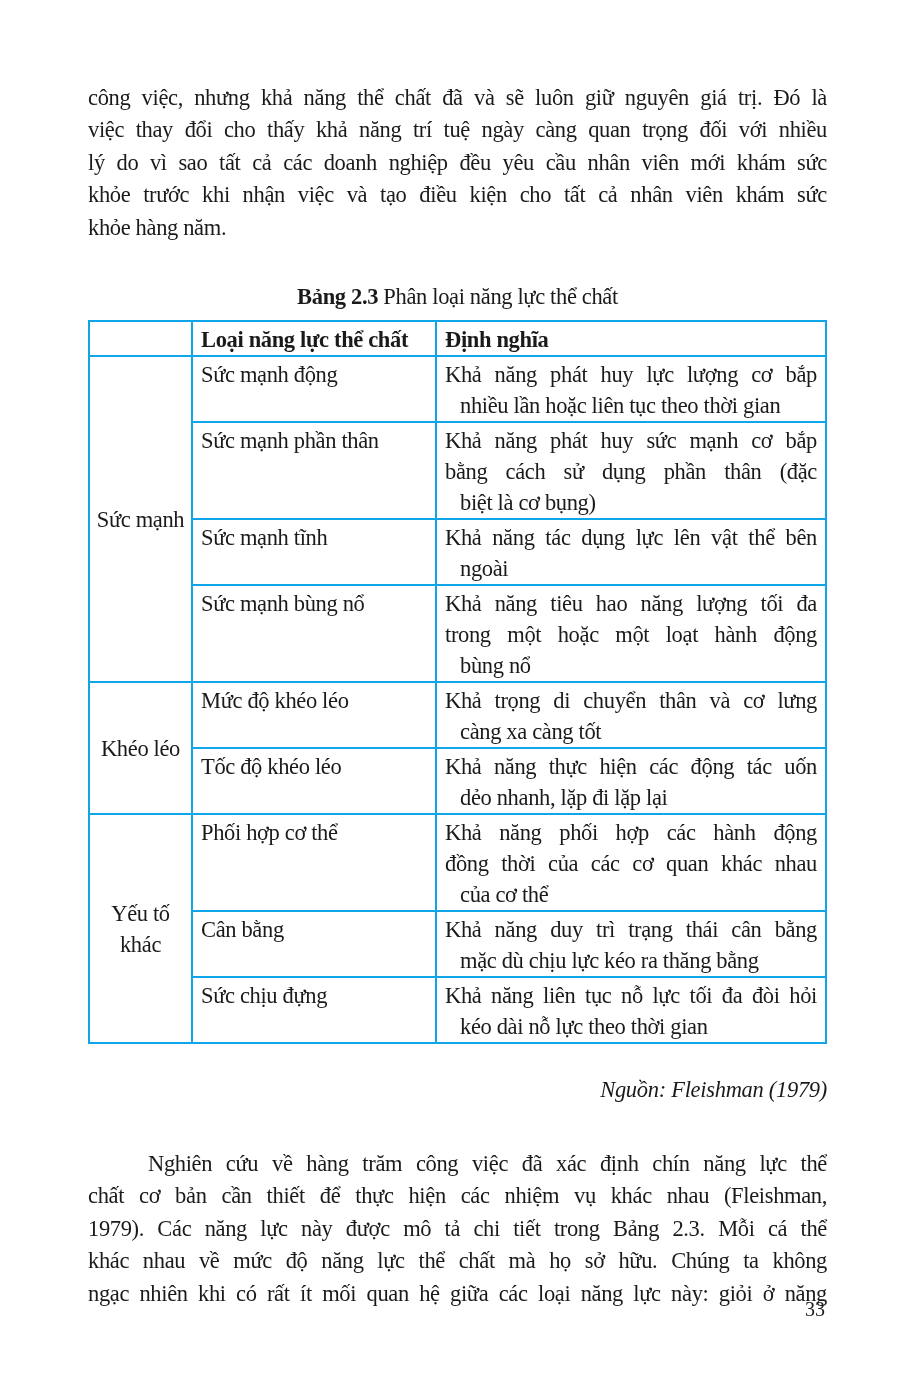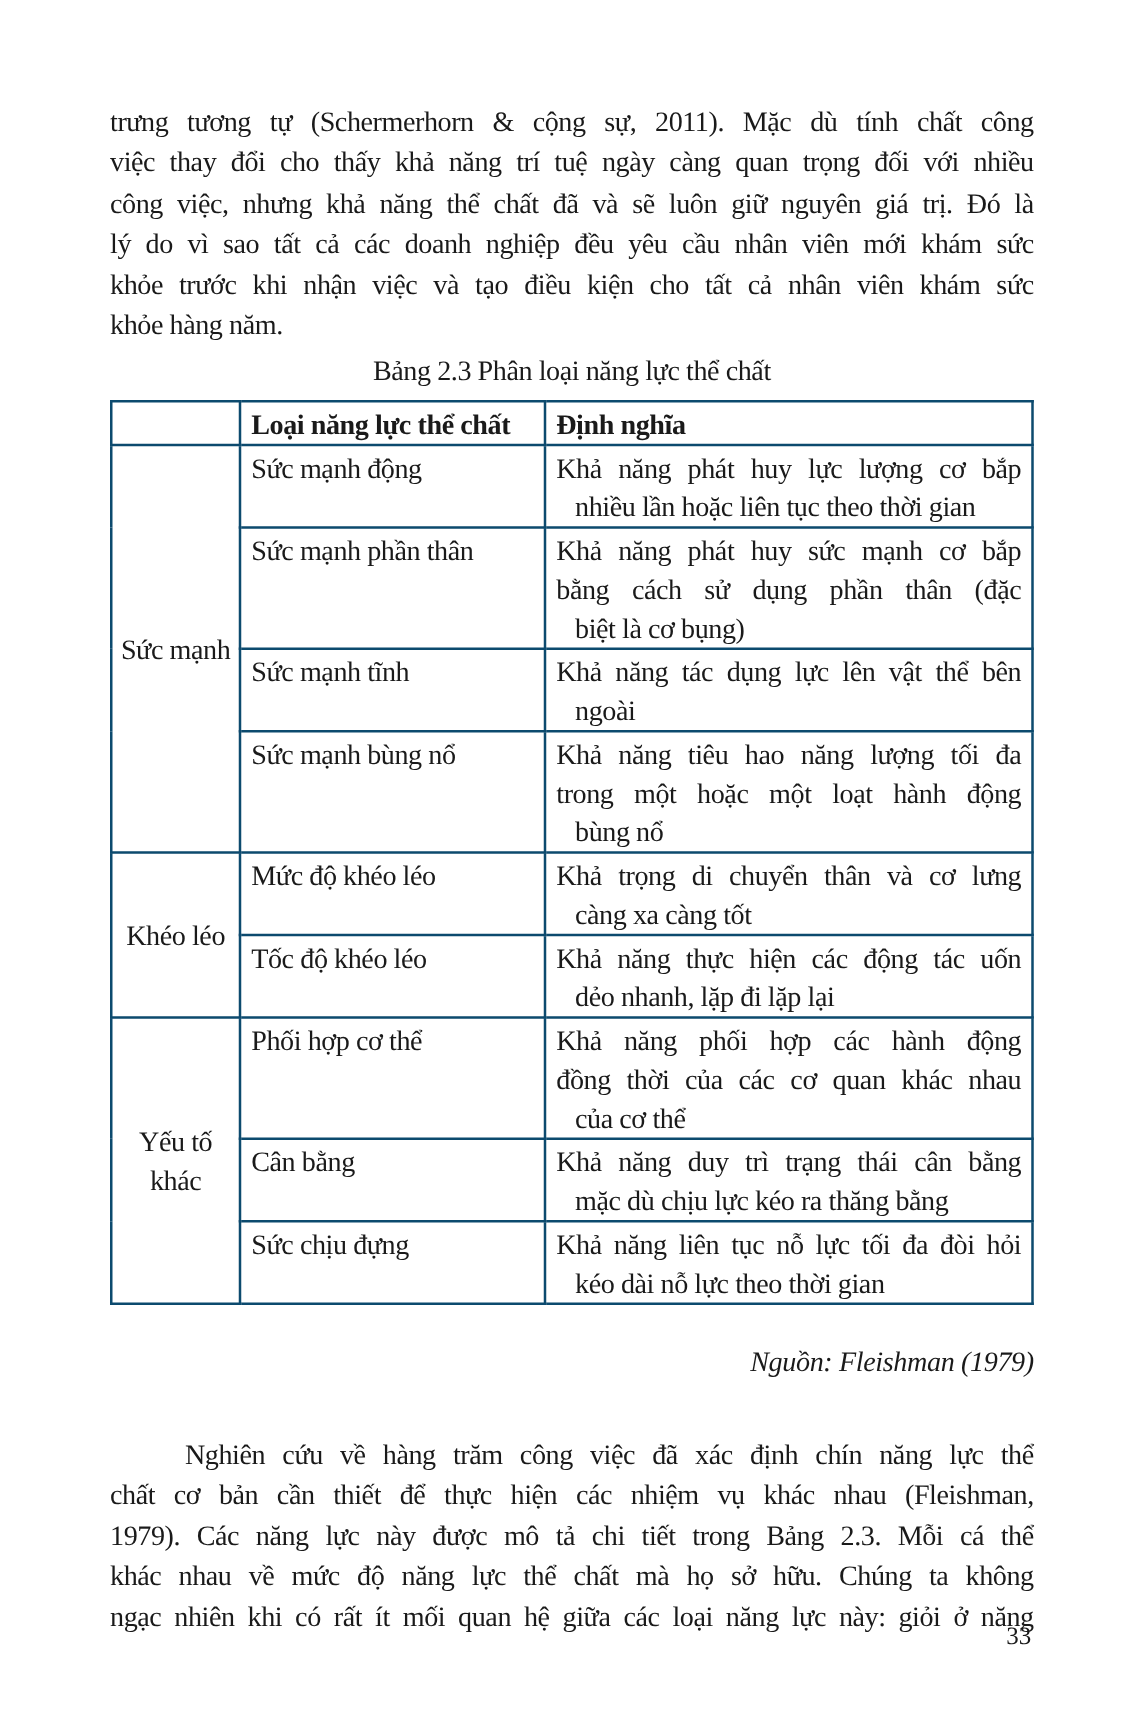--- a/index.html
+++ b/index.html
@@ -17,28 +17,28 @@
   .para .line { display: block; text-align: justify; text-align-last: justify; white-space: nowrap; }
   .para .line.last { text-align-last: left; }
   #para1 { top: 82px; }
   #para2 { top: 1148px; }
   #para2 .indent { padding-left: 60px; }
 
   .caption {
     position: absolute; top: 282px; left: 88px; width: 739px;
     text-align: center; font-size: 22.5px; line-height: 30px; letter-spacing: -0.35px;
   }
-  .caption b { font-weight: normal; }
+  .caption b { font-weight: bold; }
 
   table.abilities {
     position: absolute; left: 88px; top: 320px; width: 739px;
     border-collapse: collapse; font-size: 22.5px; letter-spacing: -0.35px;
   }
   table.abilities td, table.abilities th {
-    border: 2px solid #0c4a6e; vertical-align: top;
+    border: 2px solid #0ea5e9; vertical-align: top;
     padding: 2px 8px 0 8px; line-height: 31px; text-align: left;
   }
   table.abilities th { font-weight: bold; }
   table.abilities th.h-def { vertical-align: middle; }
   table.abilities col.c1 { width: 103px; }
   table.abilities col.c2 { width: 244px; }
   table.abilities td.group { text-align: center; vertical-align: middle; padding: 12px 4px; }
   table.abilities td.def { text-align: justify; }
   table.abilities td.def .l { display: block; text-align: justify; text-align-last: justify; white-space: nowrap; }
   table.abilities td.def .l.last { text-align-last: left; margin-left: 15px; }
@@ -51,23 +51,22 @@
     position: absolute; top: 1296px; left: 790px; width: 50px;
     text-align: center; font-size: 20px; line-height: 26px;
   }
 </style>
 </head>
 <body>
 
 <div class="page">
 
   <div class="para" id="para1">
-    <span class="line">trưng tương tự (Schermerhorn &amp; cộng sự, 2011). Mặc dù tính chất công</span>
+    <span class="line">công việc, nhưng khả năng thể chất đã và sẽ luôn giữ nguyên giá trị. Đó là</span>
     <span class="line">việc thay đổi cho thấy khả năng trí tuệ ngày càng quan trọng đối với nhiều</span>
-    <span class="line">công việc, nhưng khả năng thể chất đã và sẽ luôn giữ nguyên giá trị. Đó là</span>
     <span class="line">lý do vì sao tất cả các doanh nghiệp đều yêu cầu nhân viên mới khám sức</span>
     <span class="line">khỏe trước khi nhận việc và tạo điều kiện cho tất cả nhân viên khám sức</span>
     <span class="line last">khỏe hàng năm.</span>
   </div>
 
   <div class="caption">
     <b>Bảng 2.3</b><span> Phân loại năng lực thể chất</span>
   </div>
 
   <table class="abilities">

